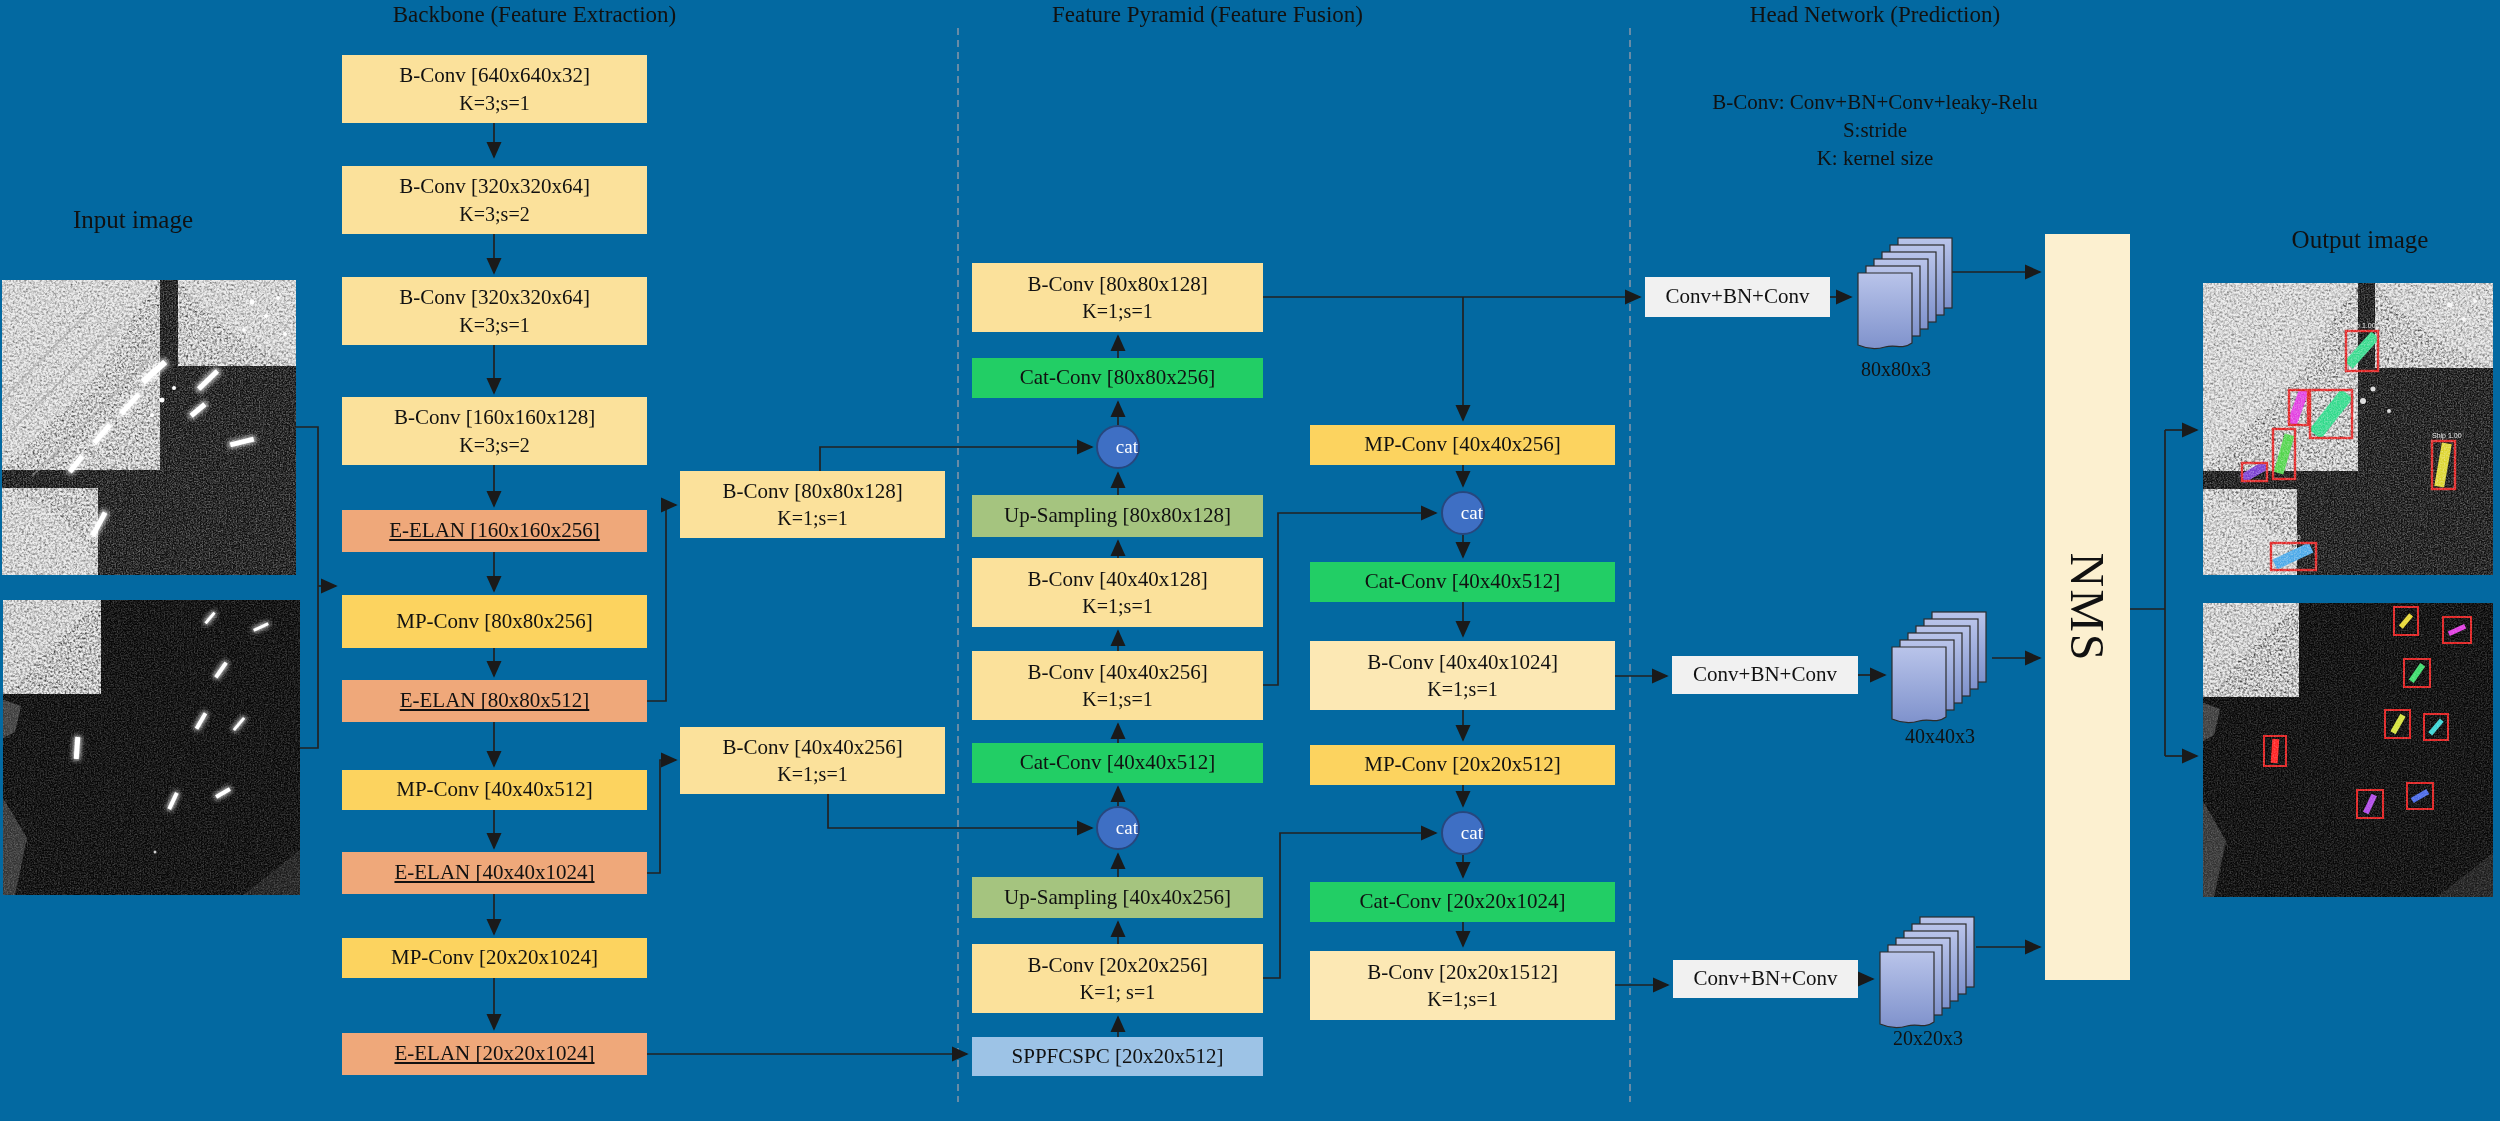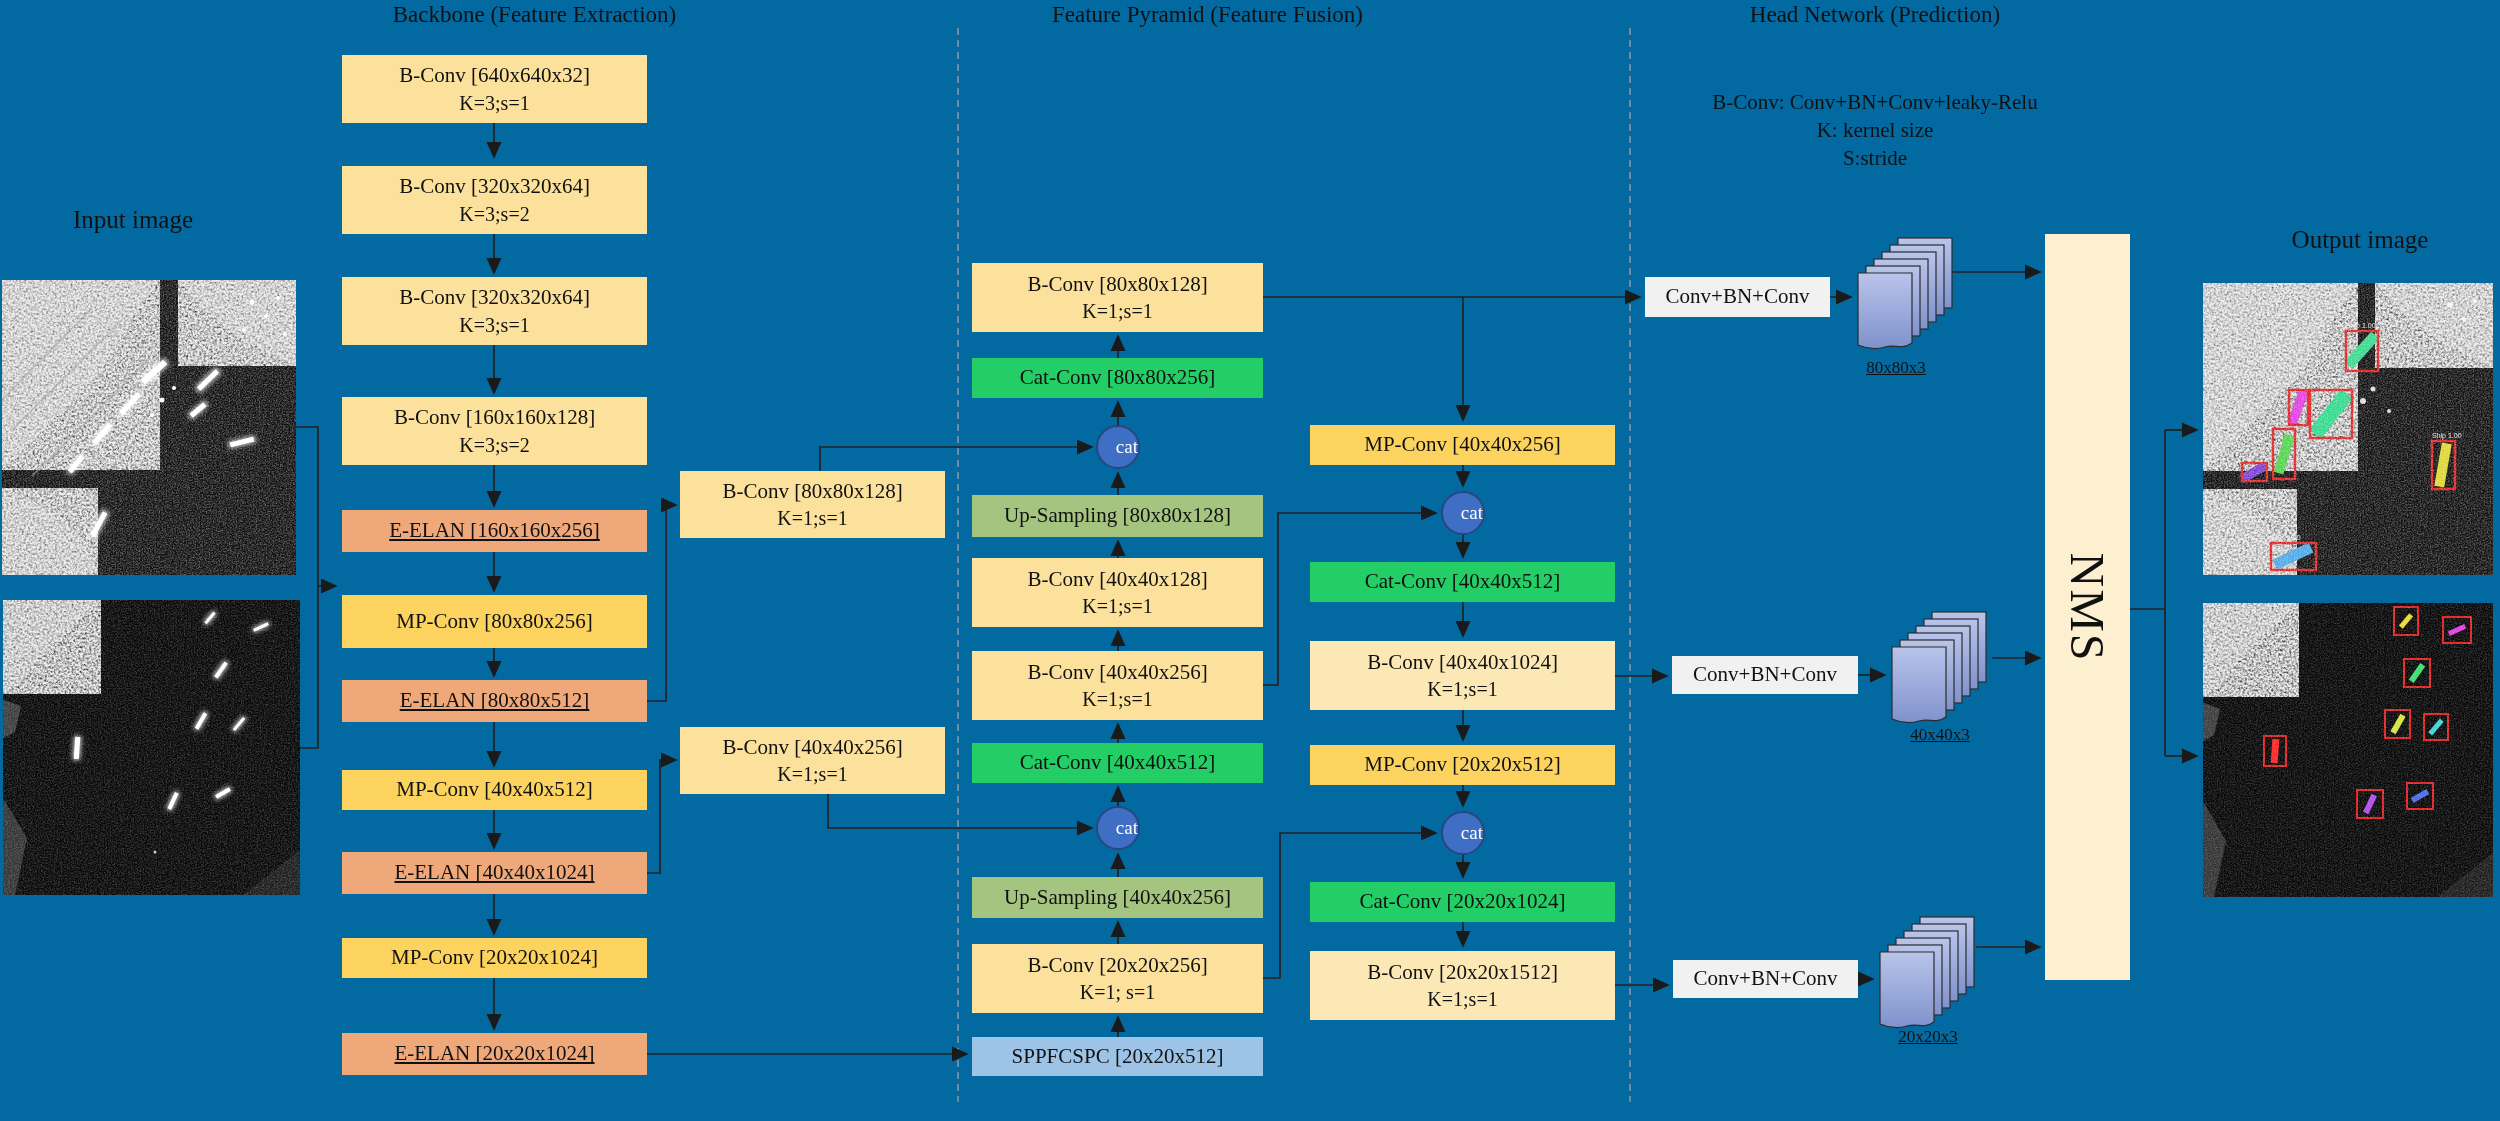--- a/index.html
+++ b/index.html
@@ -21,21 +21,21 @@
   .up{background:#a5c47f;}
   .spp{background:#9dc3e6;}
   .grayb{background:#f1f1f1;}
   .cat{position:absolute;width:44px;height:44px;border-radius:50%;background:#3e6fc4;
        border:2px solid #27477e;box-sizing:border-box;color:#fff;display:flex;
        align-items:center;justify-content:flex-end;font-size:19px;}
   .nms{position:absolute;left:2045px;top:234px;width:85px;height:746px;background:#fcf0d0;
        display:flex;align-items:center;justify-content:center;}
   .nms span{transform:rotate(90deg);font-size:48px;letter-spacing:2px;white-space:nowrap;}
   .stack{position:absolute;}
-  .stacklabel{position:absolute;width:120px;text-align:center;font-size:17px;text-decoration:underline;}
+  .stacklabel{position:absolute;width:120px;text-align:center;font-size:20px;}
   .sar{position:absolute;}
 </style>
 </head>
 <body>
 
 <div id="stage">
 
   <svg width="0" height="0" style="position:absolute">
     <defs>
       <linearGradient id="sheetGrad" x1="0" y1="0" x2="0" y2="1">
@@ -128,22 +128,22 @@
       <line x1="2165" y1="756" x2="2197" y2="756" marker-end="url(#arw)"></line>
     </g>
   </svg>
 
   <div class="sectitle" style="left:342px;top:2px;width:385px">Backbone (Feature Extraction)</div>
   <div class="sectitle" style="left:1000px;top:2px;width:415px">Feature Pyramid (Feature Fusion)</div>
   <div class="sectitle" style="left:1680px;top:2px;width:390px">Head Network (Prediction)</div>
 
   <div class="legend">
     <div>B-Conv: Conv+BN+Conv+leaky-Relu</div>
+    <div>S:stride</div>
     <div>K: kernel size</div>
-    <div>S:stride</div>
   </div>
 
   <div class="iolabel" style="left:53px;top:206px;width:160px">Input image</div>
   <div class="iolabel" style="left:2270px;top:226px;width:180px">Output image</div>
 
   <svg class="sar" style="left:2px;top:280px" width="294" height="295" viewBox="0 0 294 295">
     <rect width="294" height="295" fill="#101010"></rect>
     <g>
       <path d="M0,0 L158,0 L128,42 L96,96 L52,140 L0,190 Z" fill="#595959"></path>
       <path d="M176,0 L294,0 L294,86 L238,58 L204,30 Z" fill="#545454"></path>

